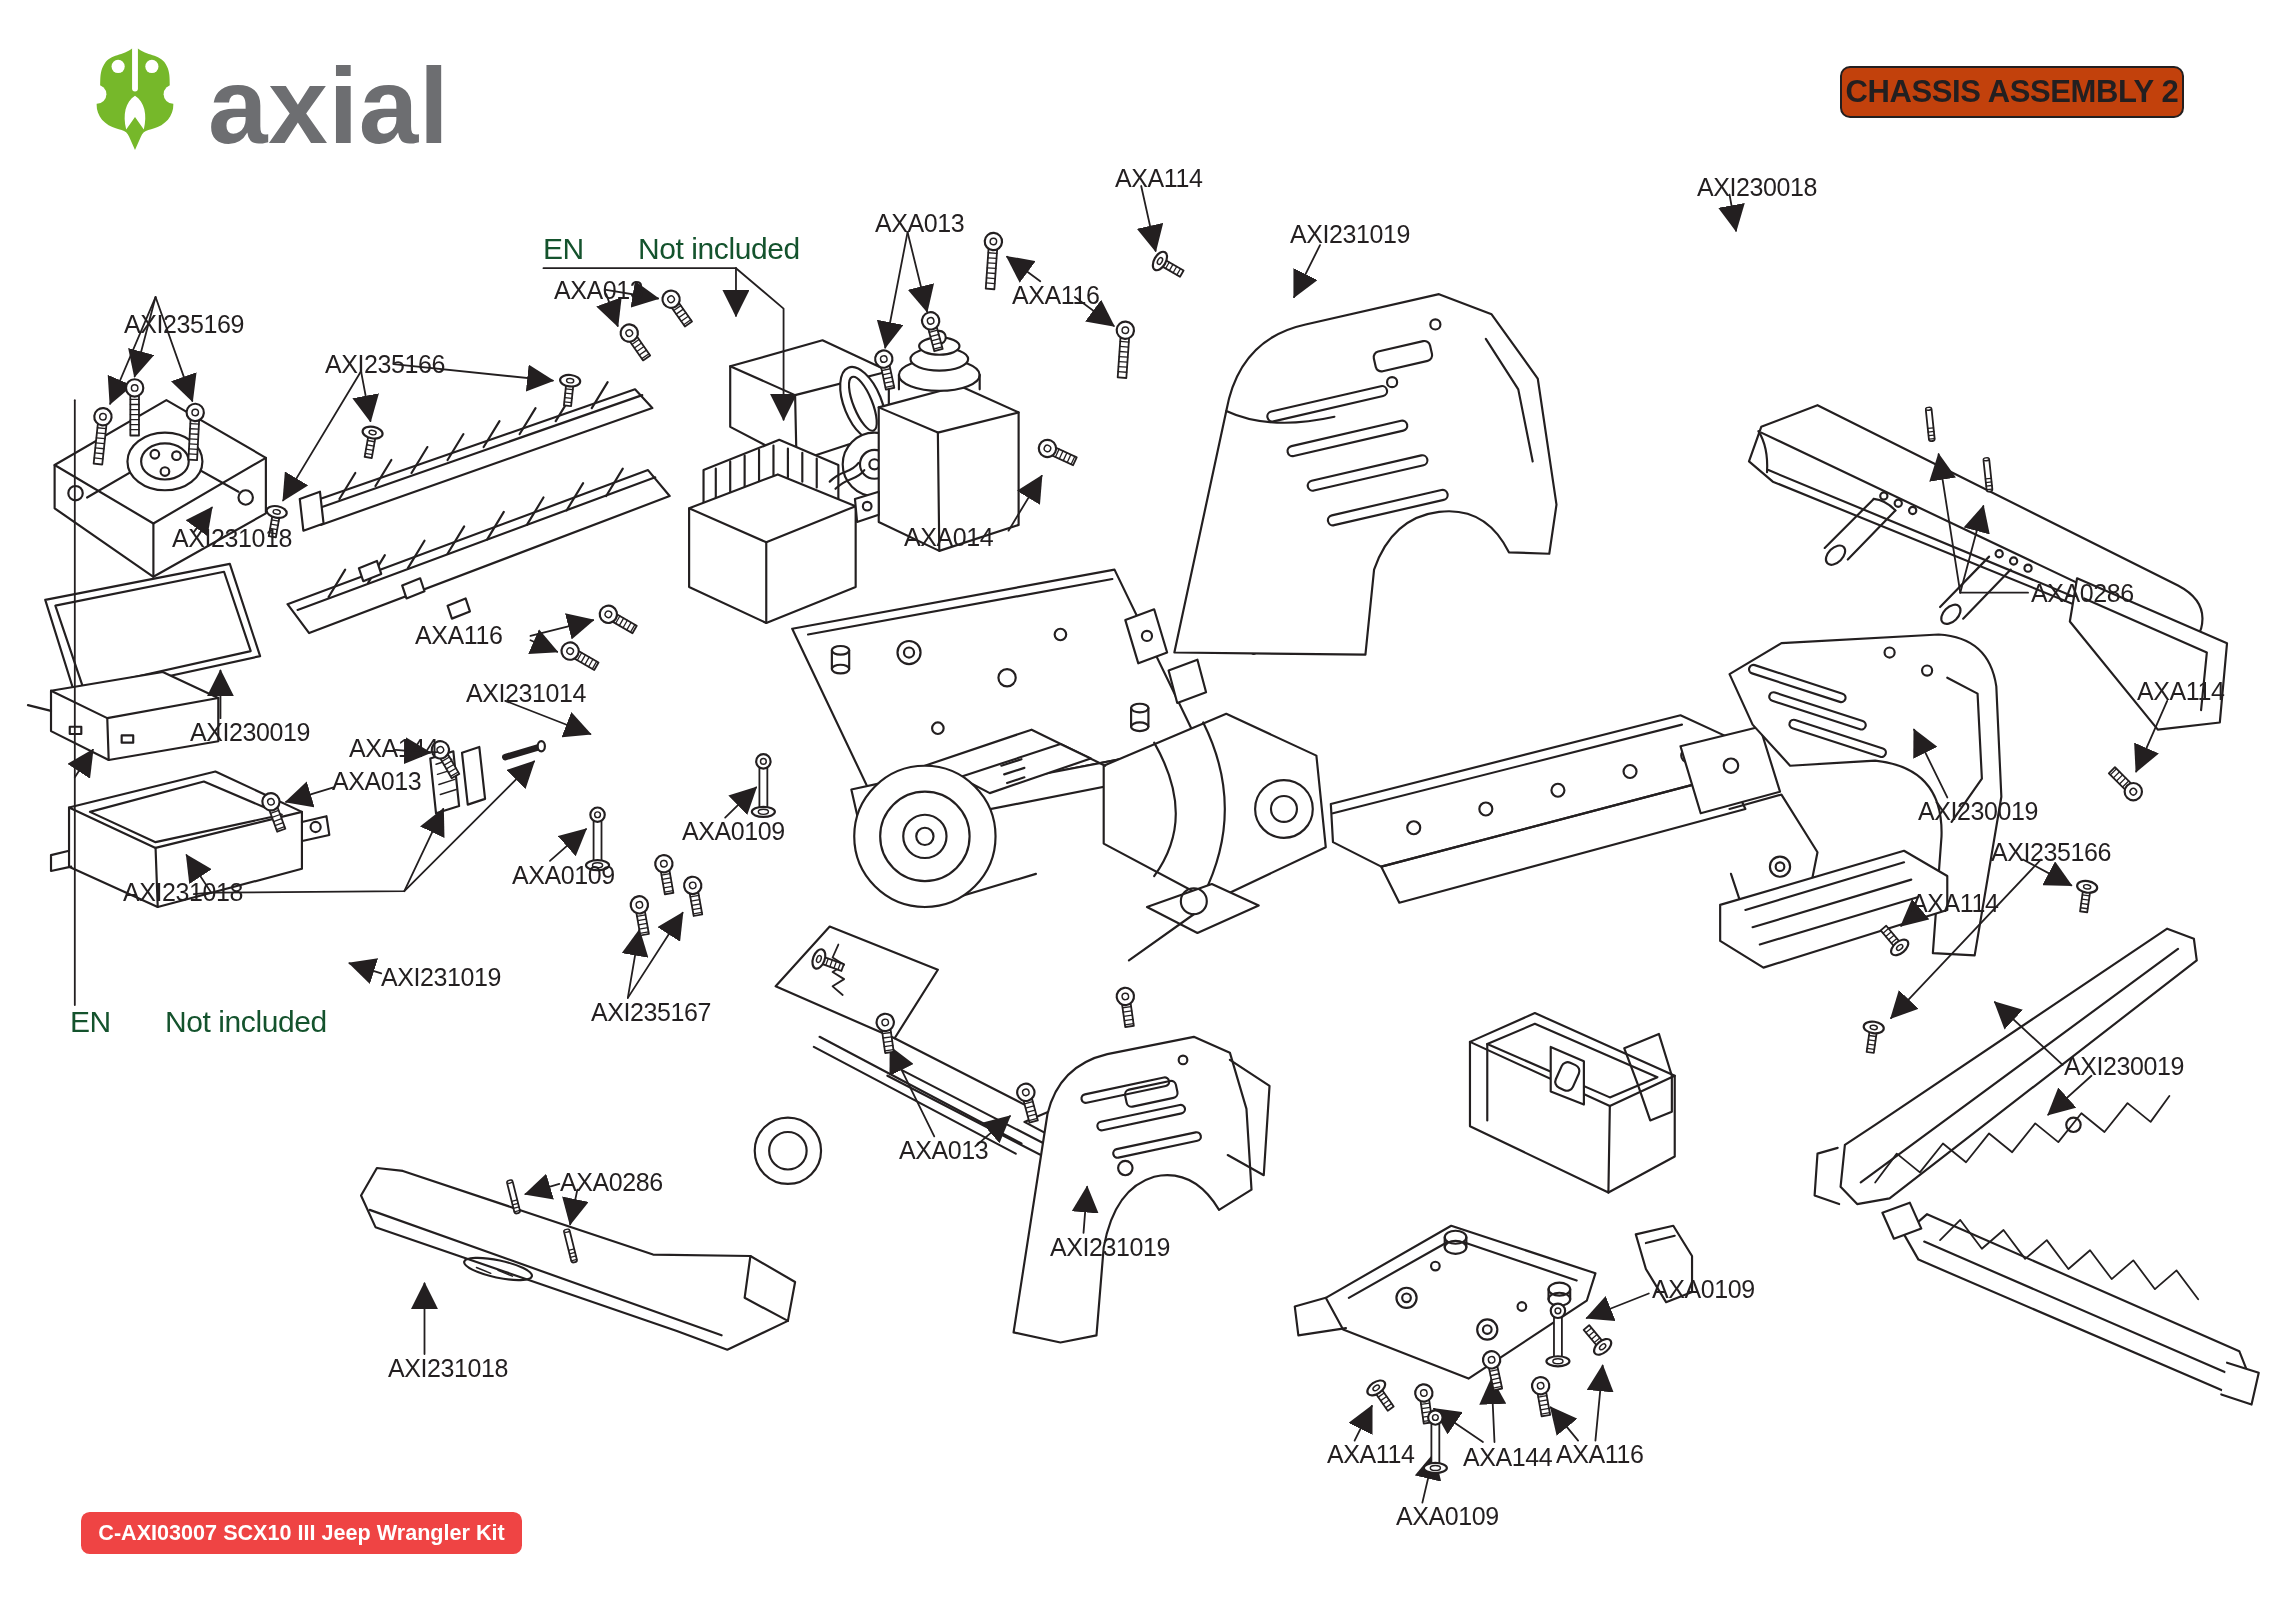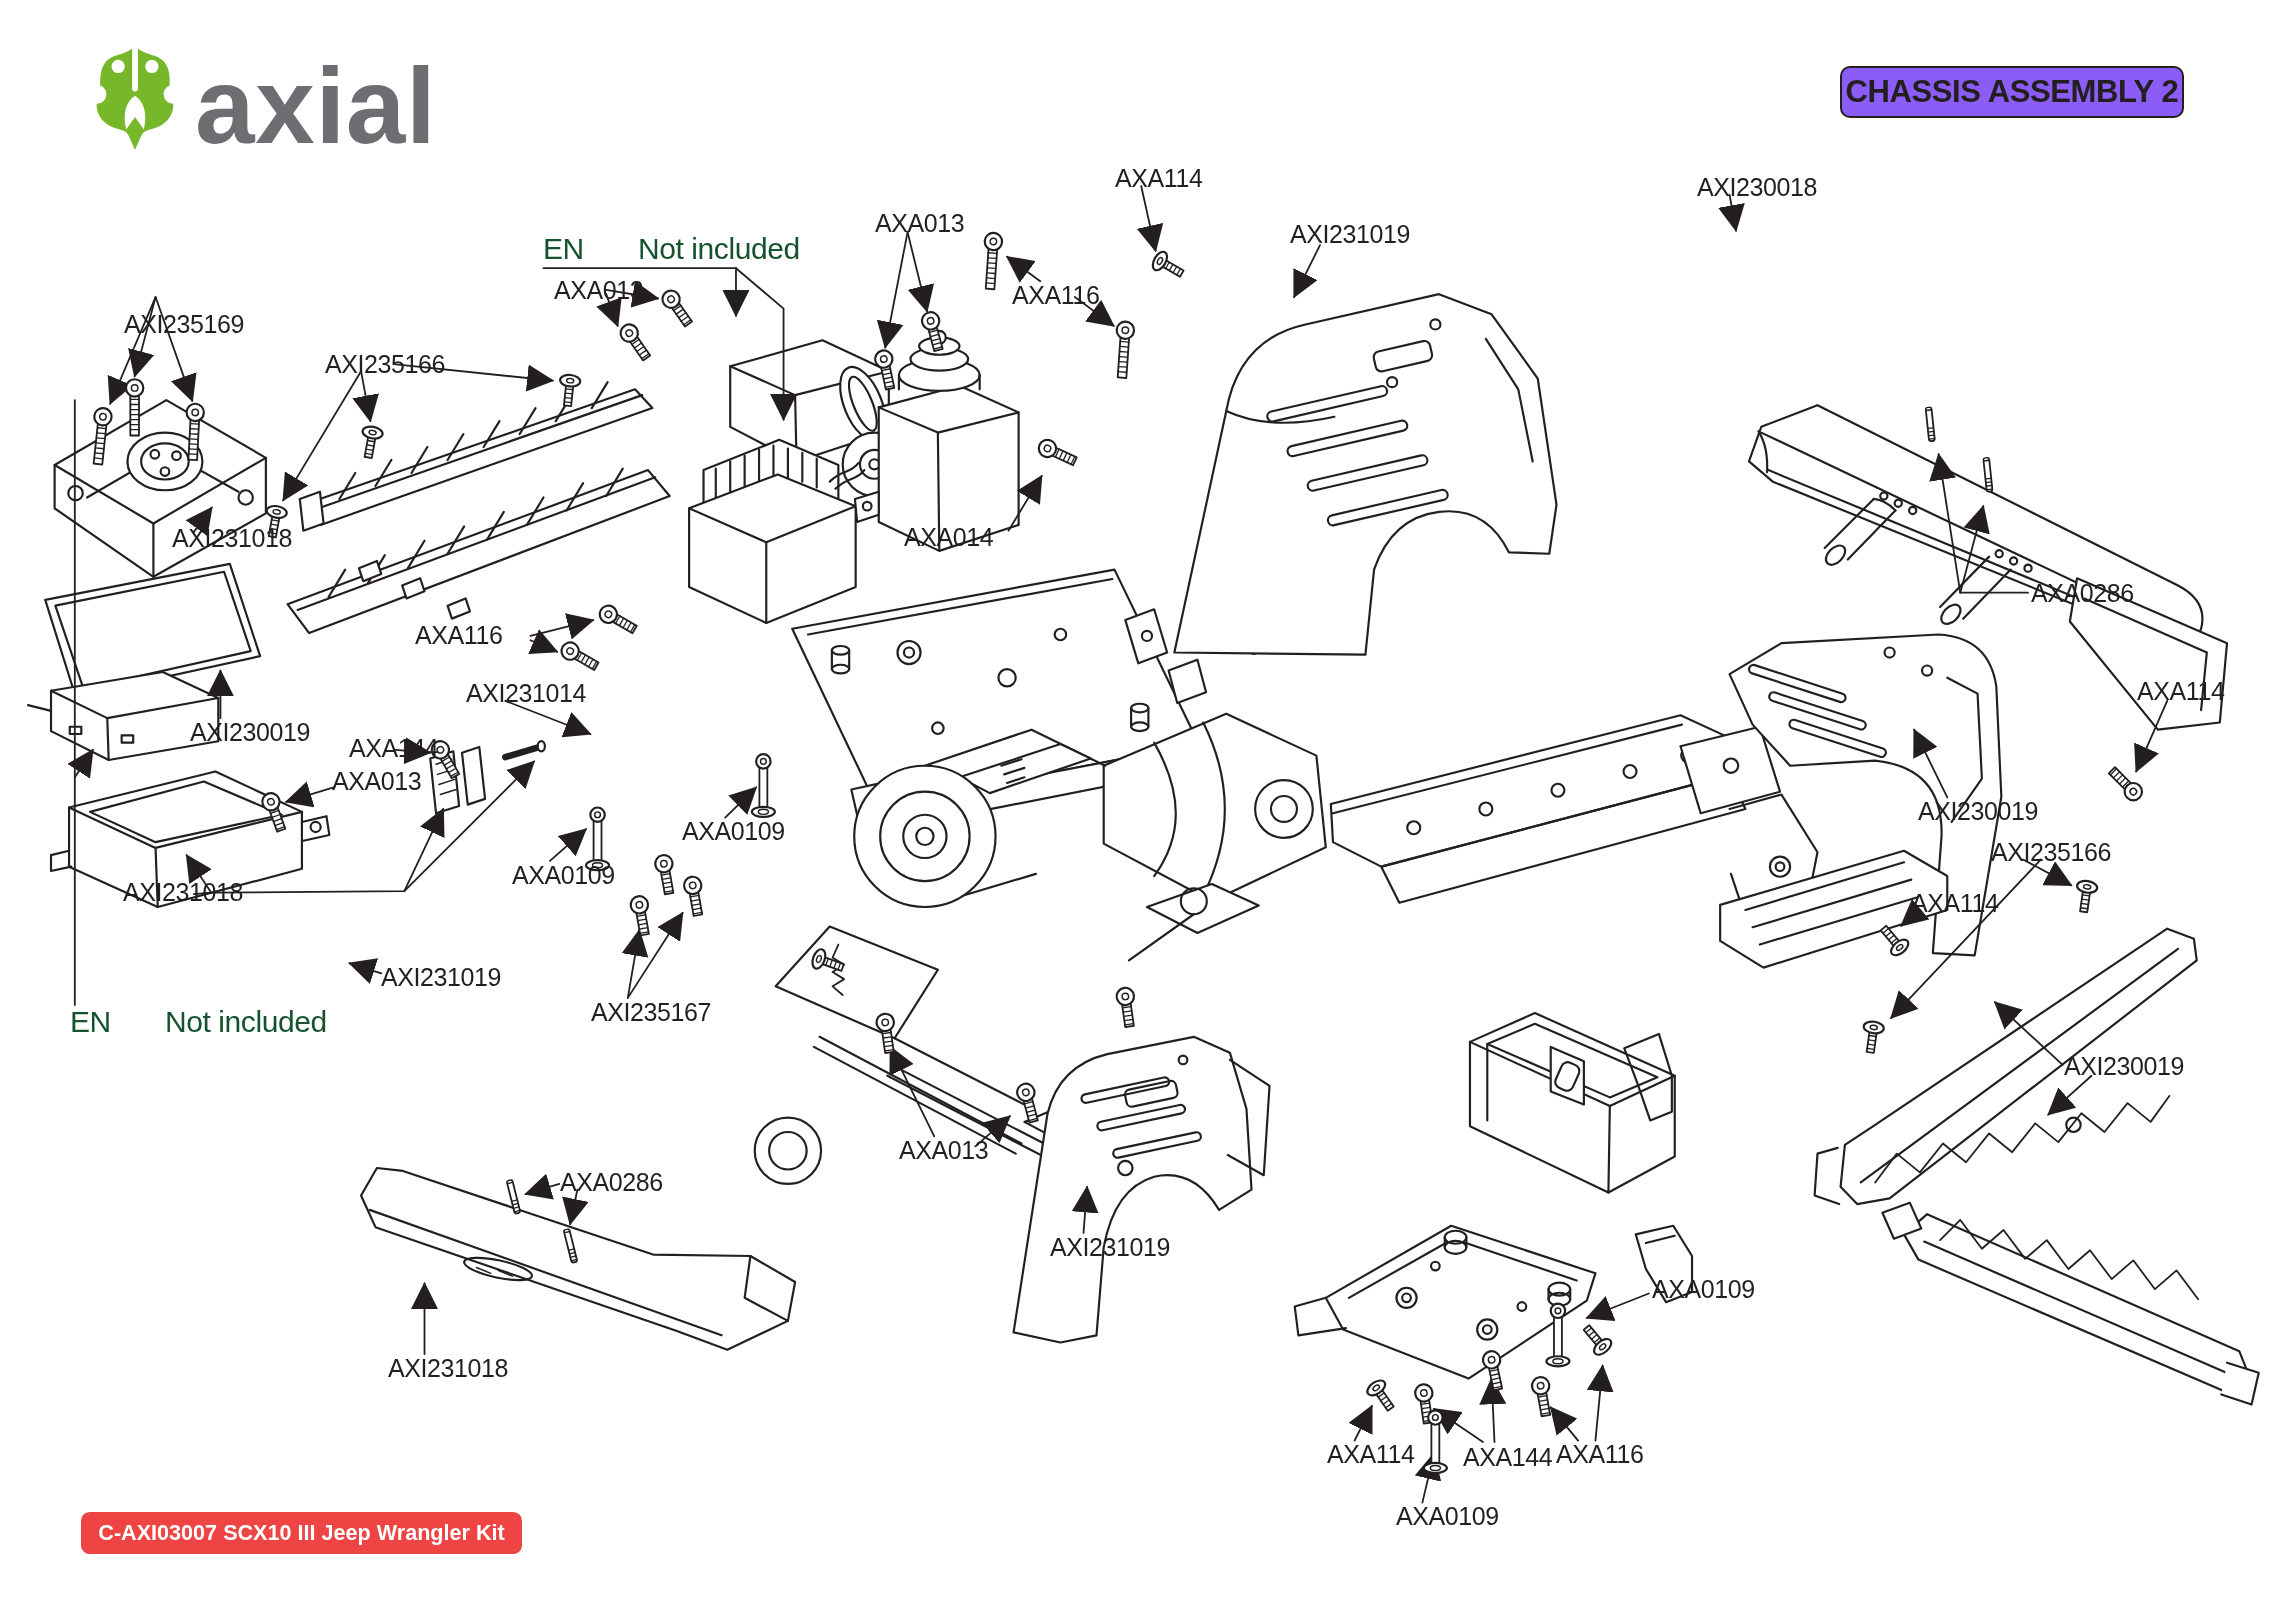--- a/index.html
+++ b/index.html
@@ -3,24 +3,24 @@
 <meta charset="utf-8">
 <style>
   html,body{margin:0;padding:0;background:#fff;}
   .stage{position:relative;width:2273px;height:1623px;background:#fff;overflow:hidden;
          font-family:"Liberation Sans", sans-serif;color:#231f20;}
   .art{position:absolute;left:0;top:0;}
   .lbl{position:absolute;font-size:25px;line-height:1;letter-spacing:-0.4px;white-space:nowrap;color:#231f20;}
   .note{position:absolute;font-size:30px;line-height:1;letter-spacing:-0.4px;display:flex;gap:54px;color:#14532d;}
   .title-box{position:absolute;left:1840px;top:66px;width:340px;height:48px;border:2.9px solid #231f20;
              border-radius:10px;display:flex;align-items:center;justify-content:center;
-             font-size:31px;font-weight:bold;letter-spacing:-0.4px;background:#8b5cf6;}
+             font-size:31px;font-weight:bold;letter-spacing:-0.4px;background:#c2410c;}
   .footer-box{position:absolute;left:81px;top:1512px;background:#ef4444;color:#fff;border-radius:8.7px;
               padding:8px 17.3px;font-size:21.6px;font-weight:bold;letter-spacing:0;}
-  .logo{position:absolute;left:91px;top:43px;display:flex;align-items:flex-start;gap:16px;}
+  .logo{position:absolute;left:91px;top:43px;display:flex;align-items:flex-start;gap:29px;}
   .logo-word{font-size:107px;font-weight:bold;color:#6d6e71;line-height:1;margin-top:10px;letter-spacing:0.7px;}
 </style>
 </head>
 <body>
 
 <div class="stage">
 
   <svg class="art" width="2273" height="1623" viewBox="0 0 3151 2251">
     <defs>
       <marker id="ah" viewBox="0 0 10 10" refX="9.5" refY="5" markerWidth="15" markerHeight="15" orient="auto-start-reverse">

